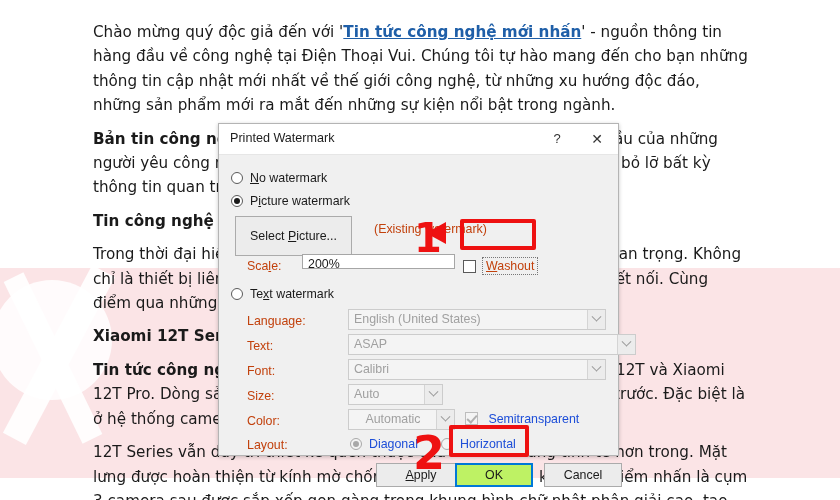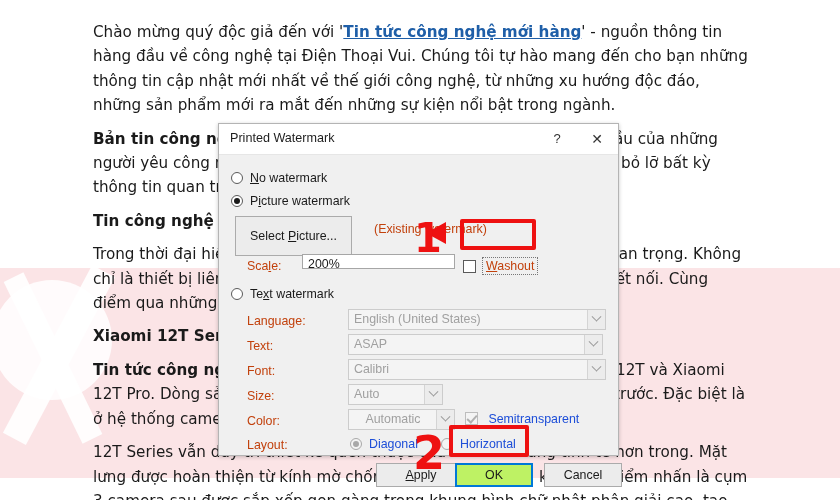--- a/index.html
+++ b/index.html
@@ -308,21 +308,21 @@
   <div id="doc-page">
     <div id="doc-watermark-band"></div>
     <div id="wm-logo">
       <div class="wm-mark1"></div>
       <div class="wm-mark2"></div>
       <div class="wm-mark3"></div>
 
     </div>
 
     <div id="doc-text">
-      <p class="tight"><span>Chào mừng quý độc giả đến với '</span><a class="doclink" href="#">Tin tức công nghệ mới hàng</a><span>' - nguồn thông tin hàng đầu về công nghệ tại Điện Thoại Vui. Chúng tôi tự hào mang đến cho bạn những thông tin cập nhật mới nhất về thế giới công nghệ, từ những xu hướng độc đáo, những sản phẩm mới ra mắt đến những sự kiện nổi bật trong ngành.</span></p>
+      <p class="tight"><span>Chào mừng quý độc giả đến với '</span><a class="doclink" href="#">Tin tức công nghệ mới nhấn</a><span>' - nguồn thông tin hàng đầu về công nghệ tại Điện Thoại Vui. Chúng tôi tự hào mang đến cho bạn những thông tin cập nhật mới nhất về thế giới công nghệ, từ những xu hướng độc đáo, những sản phẩm mới ra mắt đến những sự kiện nổi bật trong ngành.</span></p>
 
       <p class="tight"><b>Bản tin công nghệ</b><span> là nơi cung cấp tin tức mới nhất, đáp ứng nhu cầu của những người yêu công nghệ. Với tin công nghệ của chúng tôi, bạn sẽ không bỏ lỡ bất kỳ thông tin quan trọng nào. Hãy cùng chúng mình khám phá ngay!</span></p>
 
       <p class="tight"><b>Tin công nghệ - Tin tức công nghệ mới nhất</b></p>
 
       <p class="tight">Trong thời đại hiện nay, điện thoại thông minh đóng vai trò cực kỳ quan trọng. Không chỉ là thiết bị liên lạc, điện thoại còn là công cụ giải trí, làm việc và kết nối. Cùng điểm qua những dòng điện thoại mới nhất hiện nay.</p>
 
       <p class="tight"><b>Xiaomi 12T Series</b></p>
 
       <p class="tight"><b>Tin tức công nghệ</b><span> mới nhất về bộ đôi smartphone cao cấp Xiaomi 12T và Xiaomi 12T Pro. Dòng sản phẩm này được nâng cấp toàn diện so với thế hệ trước. Đặc biệt là ở hệ thống camera và hiệu năng.</span></p>
@@ -374,21 +374,21 @@
         <span class="fieldlabel disabled">Language:</span>
       </div>
       <div class="combo" style="position:absolute; left:129px; top:154px; width:258px;">
         <span>English (United States)</span>
         <span class="arrowbox"></span>
       </div>
 
       <div class="row" style="left:28px; top:184px;">
         <span class="fieldlabel disabled">Text:</span>
       </div>
-      <div class="combo" style="position:absolute; left:129px; top:179px; width:255px;">
+      <div class="combo" style="position:absolute; left:129px; top:179px; width:288px;">
         <span>ASAP</span>
         <span class="arrowbox"></span>
       </div>
 
       <div class="row" style="left:28px; top:209px;">
         <span class="fieldlabel disabled">Font:</span>
       </div>
       <div class="combo" style="position:absolute; left:129px; top:204px; width:258px;">
         <span>Calibri</span>
         <span class="arrowbox"></span>

